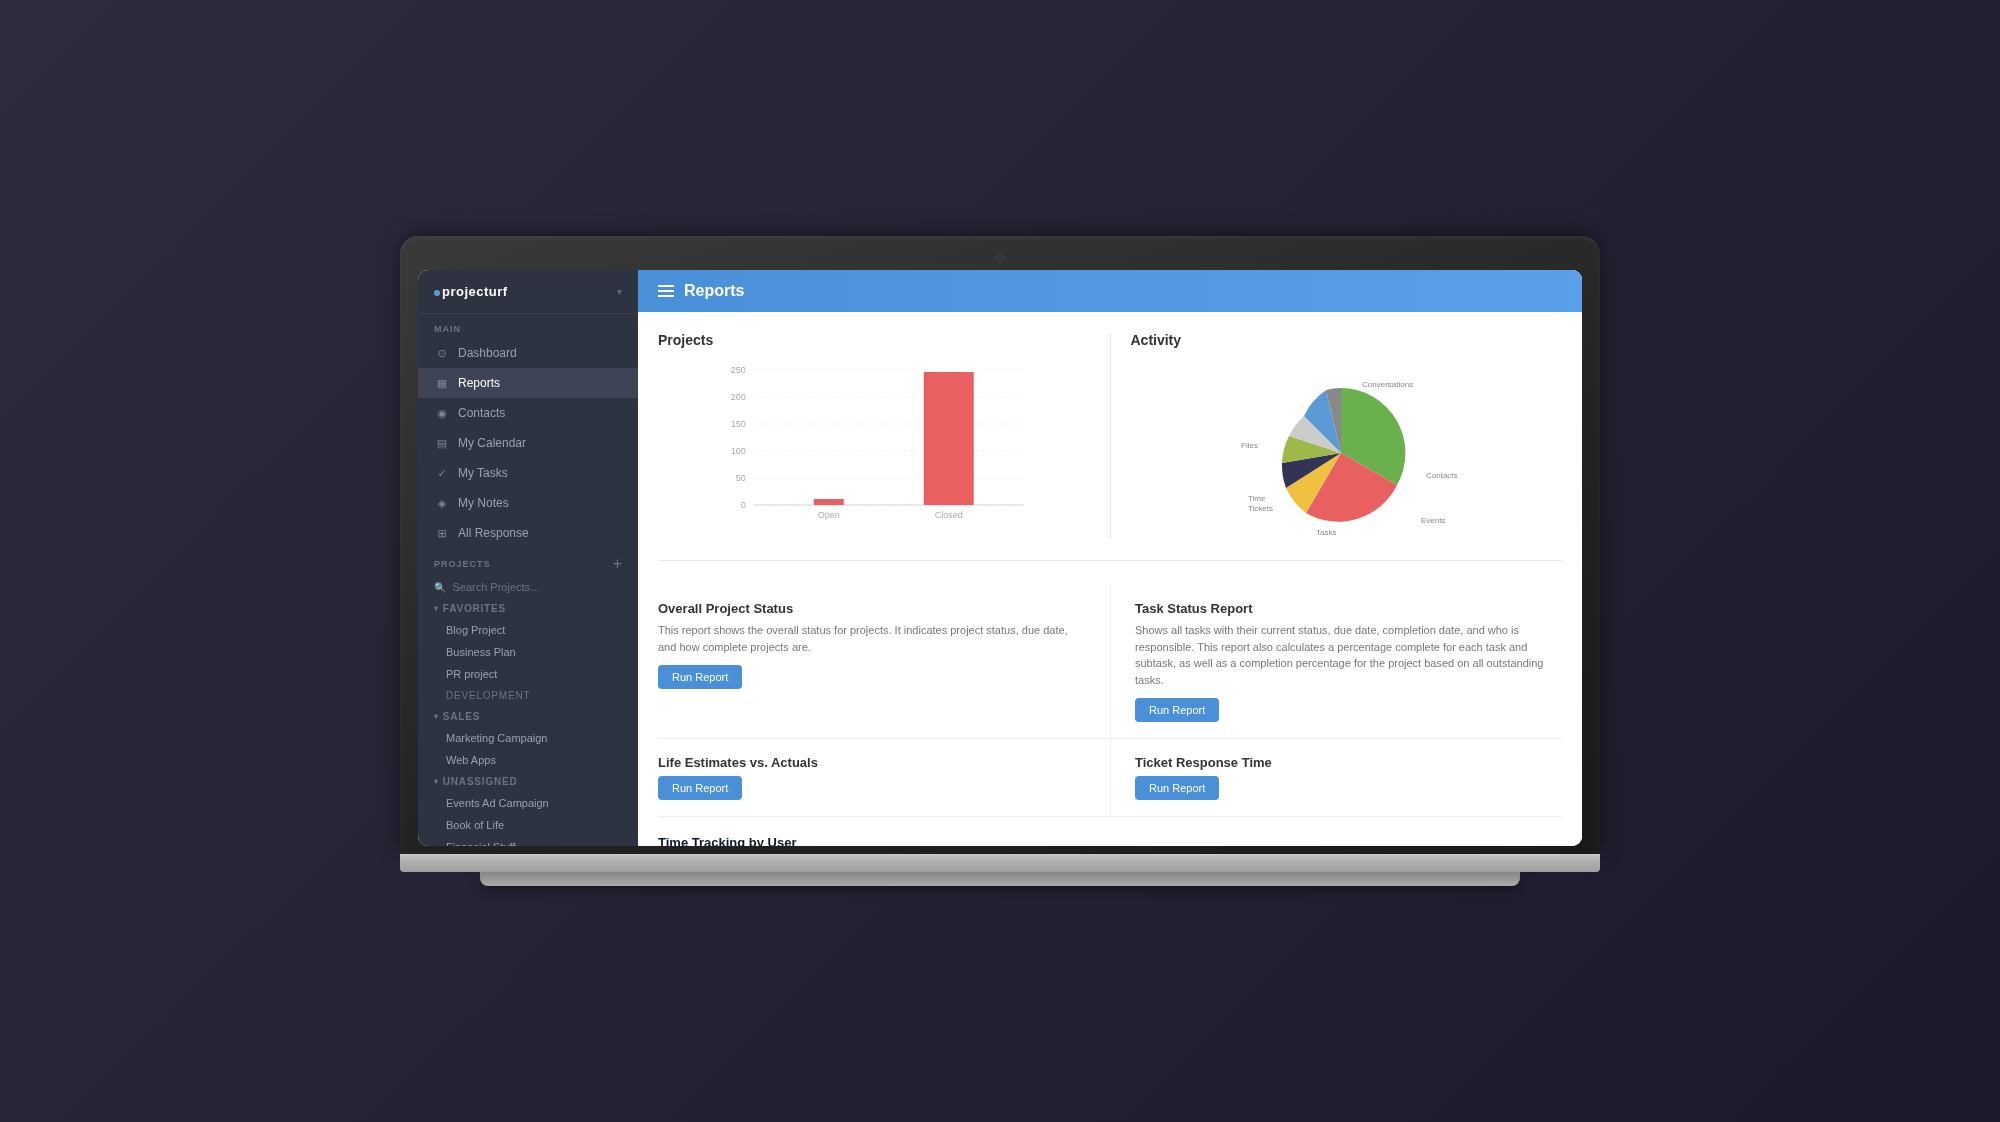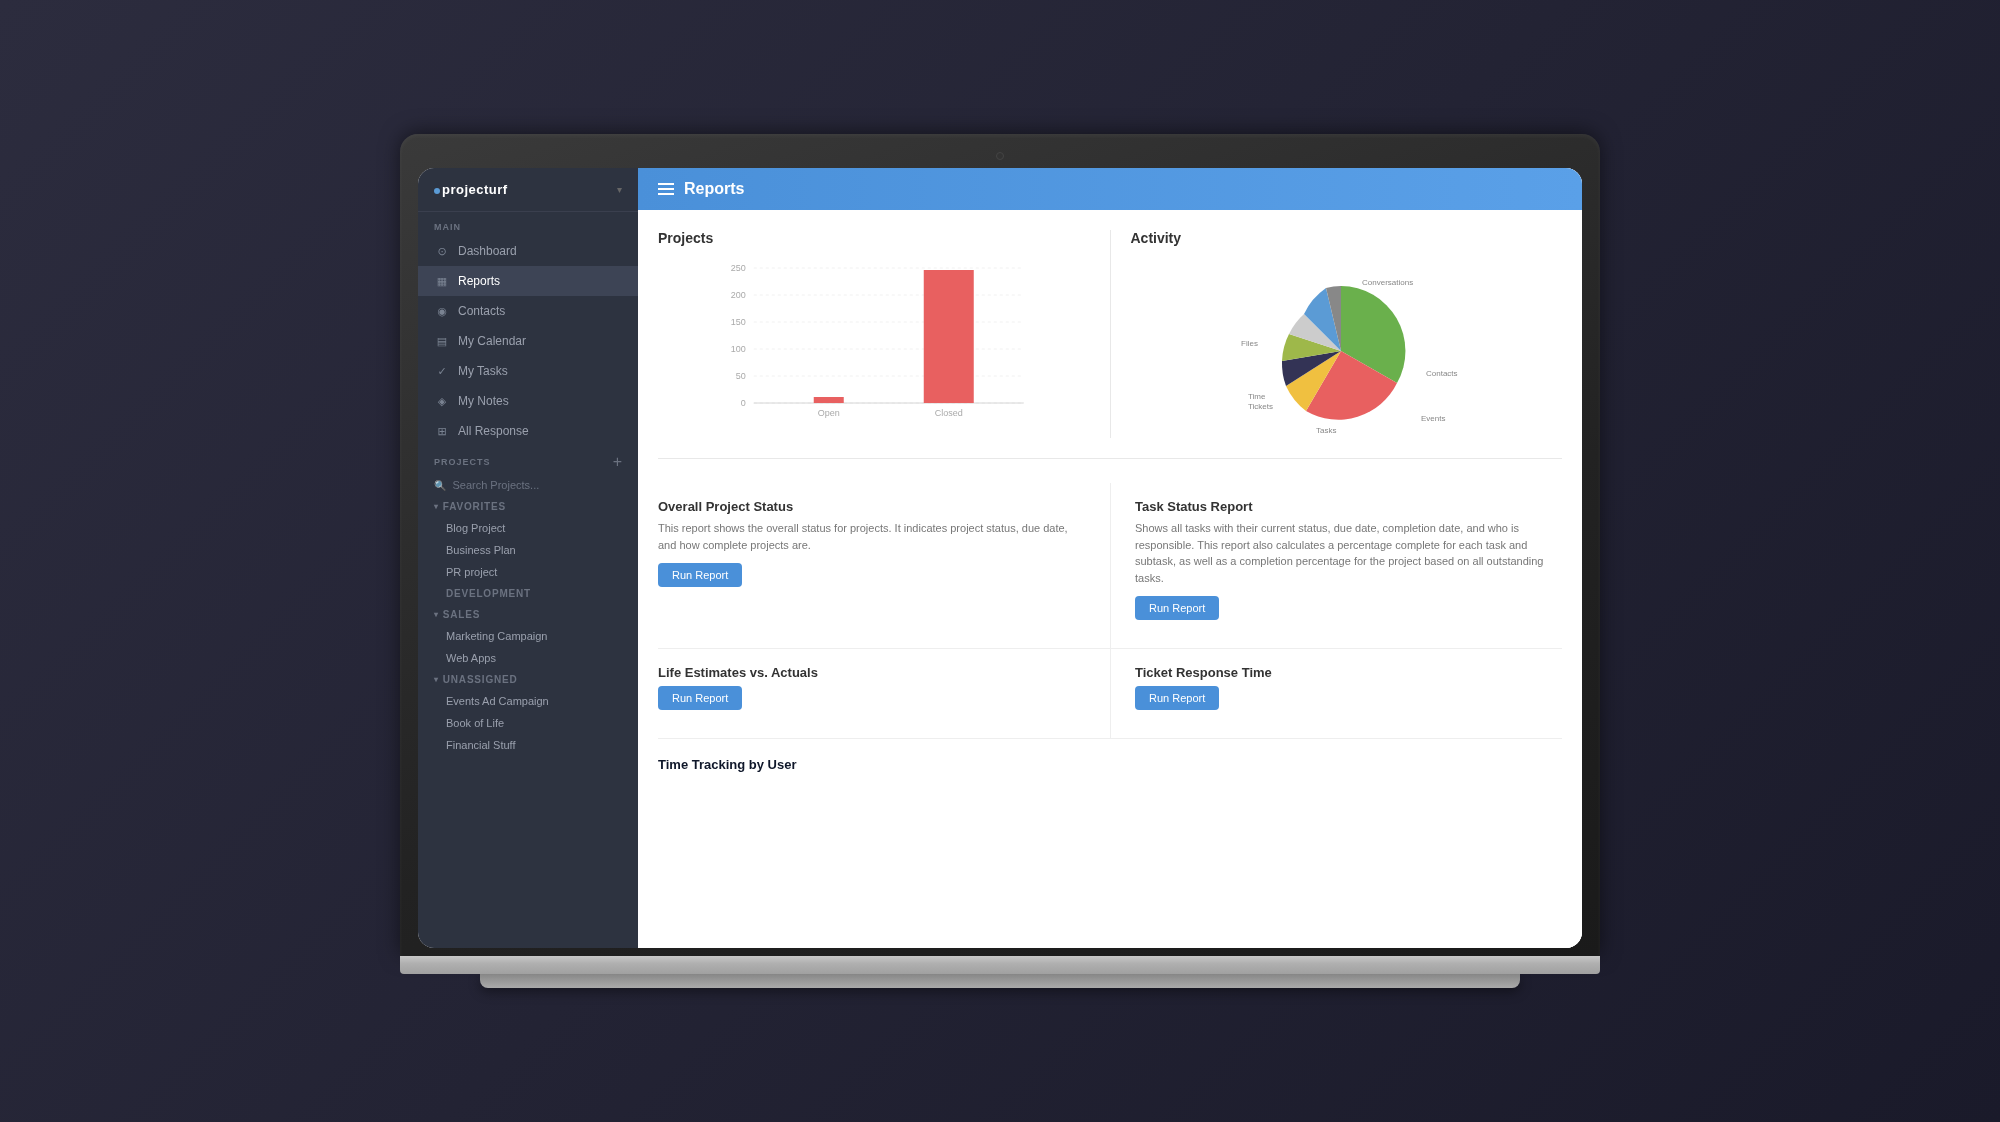--- a/index.html
+++ b/index.html
@@ -31,24 +31,24 @@
       width: 8px;
       height: 8px;
       background: #333;
       border-radius: 50%;
       margin: 0 auto 8px auto;
       border: 1px solid #444;
     }
 
     .laptop-screen {
       background: #fff;
-      border-radius: 16px;
+      border-radius: 10px;
       overflow: hidden;
       width: 100%;
-      height: 780px;
+      height: 576px;
       display: flex;
       flex-direction: column;
     }
 
     .laptop-base {
       background: linear-gradient(180deg, #c8c8c8 0%, #b0b0b0 40%, #a0a0a0 100%);
       height: 18px;
       border-radius: 0 0 4px 4px;
       position: relative;
     }
@@ -195,21 +195,21 @@
     .project-sub-item {
       padding: 5px 16px 5px 28px;
       font-size: 11px;
       color: #9aa0ad;
       cursor: pointer;
     }
 
     .dev-group-label {
       padding: 5px 24px 5px 28px;
       font-size: 10px;
-      font-weight: 700;
+      font-weight: 400;
       color: #6b7280;
       text-transform: uppercase;
       letter-spacing: 0.8px;
     }
 
     
     .main-content {
       flex: 1;
       display: flex;
       flex-direction: column;
@@ -303,21 +303,21 @@
     }
 
     
     .reports-grid {
       display: grid;
       grid-template-columns: 1fr 1fr;
       gap: 0;
     }
 
     .report-card {
-      padding: 16px 24px 28px 0;
+      padding: 16px 24px 16px 0;
       border-bottom: 1px solid #eee;
     }
 
     .report-card:nth-child(even) {
       padding-left: 24px;
       padding-right: 0;
       border-left: 1px solid #eee;
     }
 
     .report-title {

